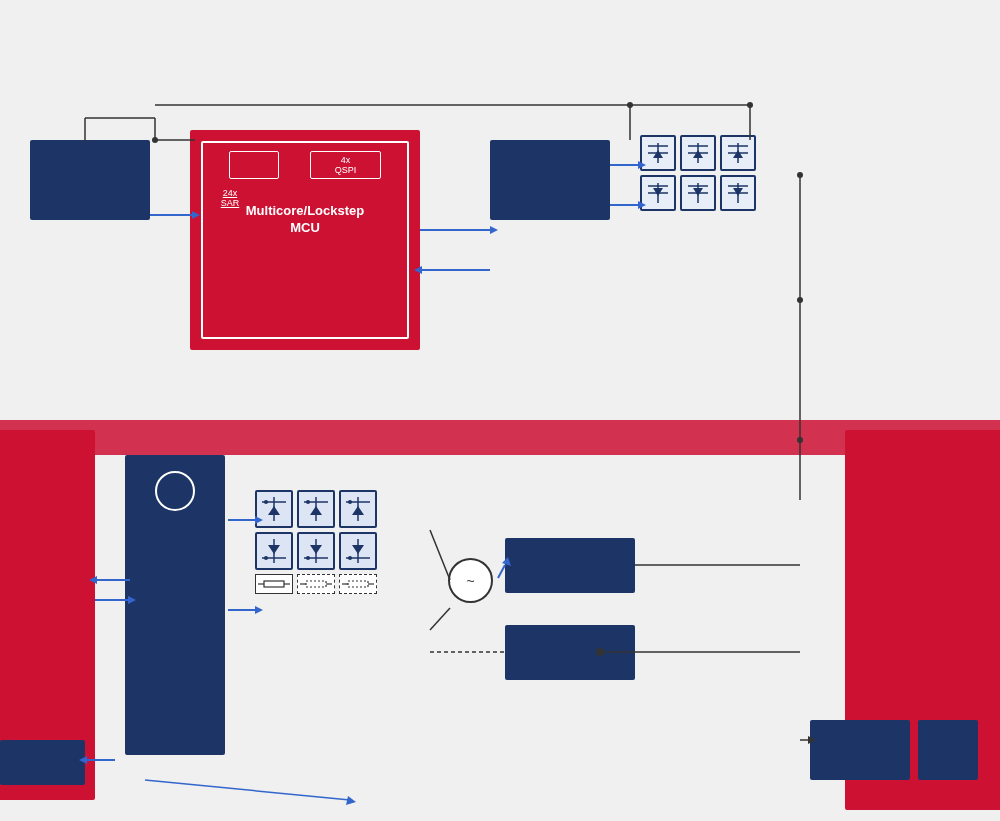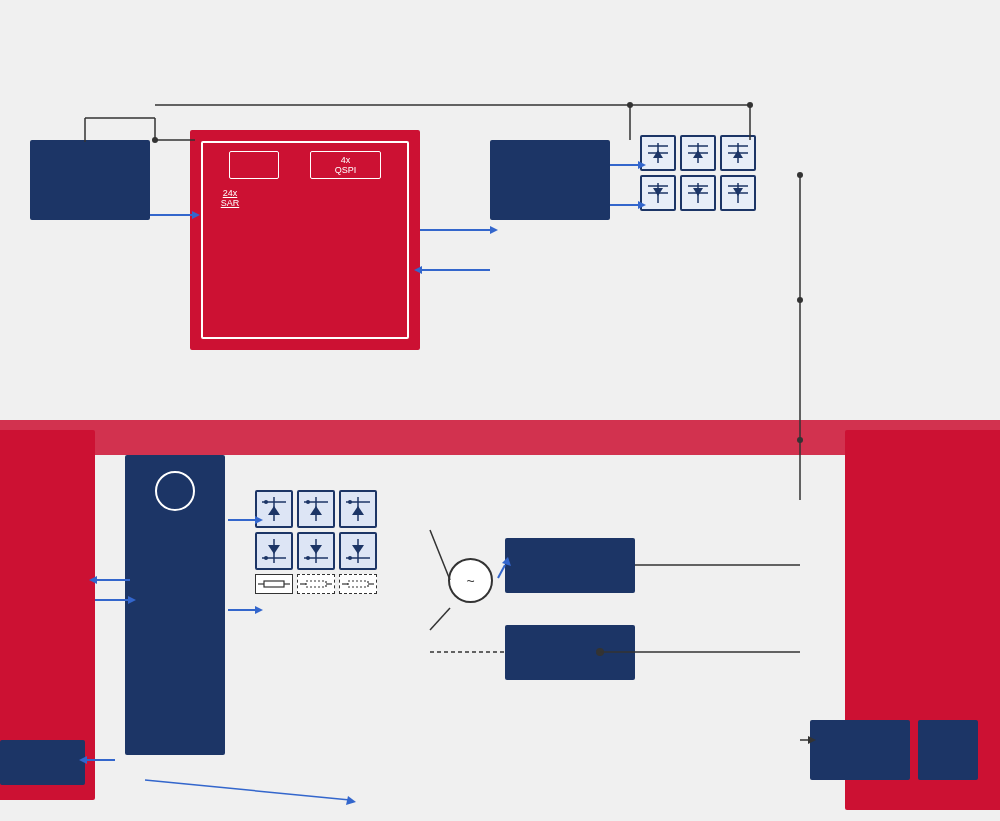--- a/index.html
+++ b/index.html
@@ -441,20 +441,26 @@
       <div></div>
     </div>
 
     <div class="mcu-block">
       <div class="mcu-inner">
         <div class="mcu-top-row">
           <div class="mcu-sub-box"></div>
           <div class="mcu-sub-box">4x<br>QSPI</div>
         </div>
         <div class="sar-label">24x<br>SAR</div>
+        <div class="mcu-main-text">
+          <div class="bit"></div>
+          <div class="multicore">Multicore/Lockstep<br>MCU</div>
+          <div class="aurix"></div>
+          <div class="model"></div>
+        </div>
       </div>
     </div>
 
     <div class="hbridge-block">
       <div style="font-weight:bold"></div>
       <div></div>
       <div></div>
     </div>
 
     <div class="mosfet-top">

